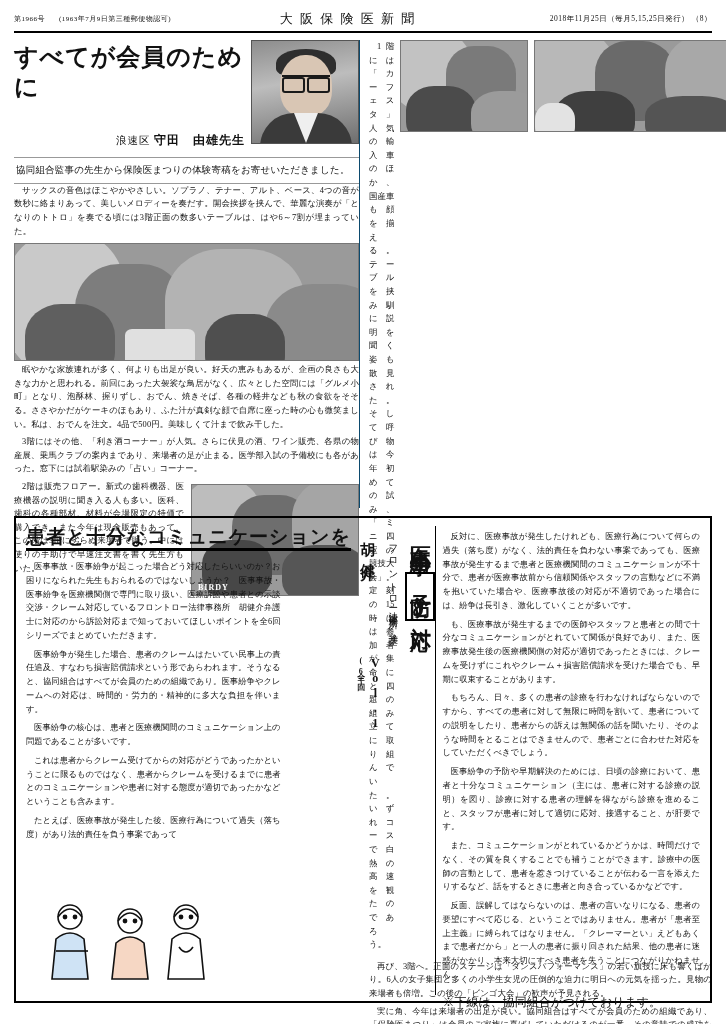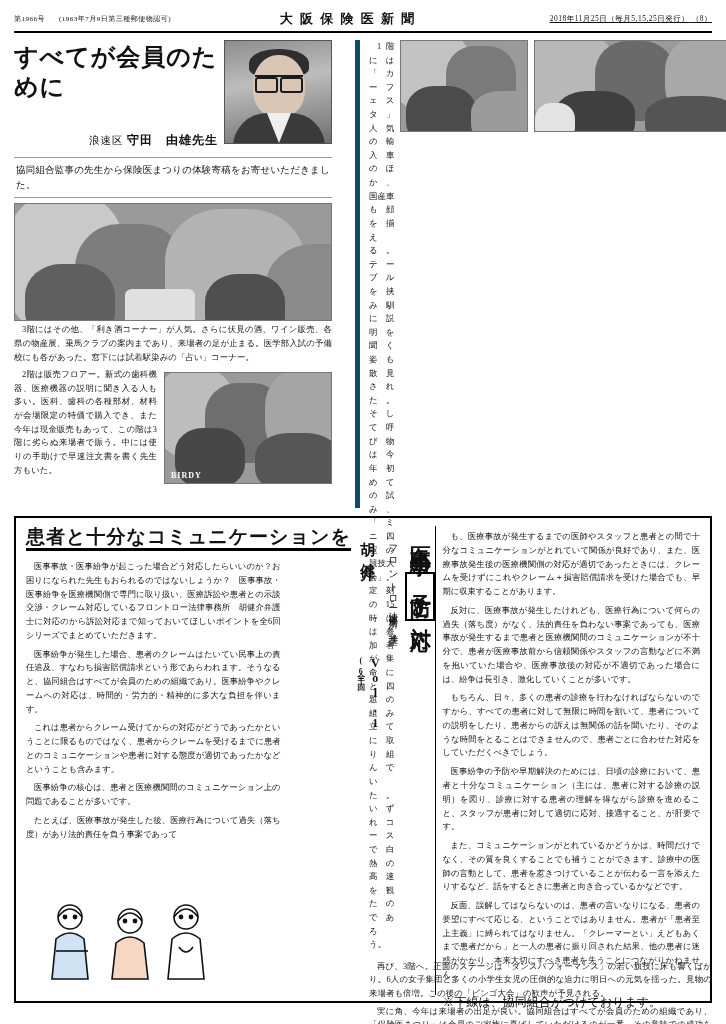--- a/index.html
+++ b/index.html
@@ -24,31 +24,31 @@
   
   .masthead {
     display: flex; align-items: center; justify-content: space-between;
     border-bottom: 2px solid #000;
     padding-bottom: 3px;
     font-size: 7px;
     letter-spacing: 0.5px;
   }
   .masthead .mh-left { width: 210px; display: flex; gap: 14px; }
   .masthead .mh-center {
-    font-size: 13px; font-weight: bold; letter-spacing: 2px; white-space: nowrap;
-  }
-  .masthead .mh-right { width: 240px; text-align: right; font-size: 7.5px; text-decoration: underline; }
+    font-size: 13px; font-weight: normal; letter-spacing: 2px; white-space: nowrap;
+  }
+  .masthead .mh-right { width: 240px; text-align: right; font-size: 7.5px; }
 
   
   .topwrap {
     display: flex;
     margin-top: 7px;
     height: 468px;
   }
-  .col-left { width: 352px; padding-right: 23px; border-right: 5px solid #0c4a6e; }
+  .col-left { width: 352px; padding-right: 0; border-right: 1px solid #0c4a6e; }
   .col-right { width: 352px; padding-left: 9px; }
 
   
   .head-row { display: flex; gap: 6px; }
   .headline-box { flex: 1; }
   .headline {
     font-size: 24px; font-weight: bold; letter-spacing: 1px;
     line-height: 1.25; margin: 2px 0 0 0;
   }
   .byline {
@@ -194,32 +194,36 @@
           <div class="hair"></div>
           <div class="face"></div>
           <div class="glasses"></div>
           <div class="body"></div>
           <div class="shirt"></div>
         </div>
       </div>
 
       <div class="lead-balloon">協同組合監事の先生から保険医まつりの体験寄稿をお寄せいただきました。</div>
 
+      <div class="body-text">
+        <p>サックスの音色はほこやかやさしい。ソプラノ、テナー、アルト、ベース、4つの音が数秒に絡まりあって、美しいメロディーを奏だす。開会挨拶を挟んで、華麗な演奏が「となりのトトロ」を奏でる頃には3階正面の数多いテーブルは、はや6～7割が埋まっていた。</p>
+      </div>
 
       <div class="photo photo-scene1">
         <div class="ph-blob" style="left:-10px;top:-10px;width:120px;height:140px;background:#c9c9c9;"></div>
         <div class="ph-blob" style="left:60px;top:20px;width:110px;height:110px;background:#7d7d7d;"></div>
         <div class="ph-blob" style="left:150px;top:5px;width:140px;height:130px;background:#b3b3b3;"></div>
         <div class="ph-blob" style="left:250px;top:40px;width:120px;height:110px;background:#8a8a8a;"></div>
         <div class="ph-blob" style="left:10px;top:60px;width:90px;height:80px;background:#5f5f5f;"></div>
         <div class="ph-blob" style="left:190px;top:70px;width:80px;height:70px;background:#4f4f4f;"></div>
         <div class="ph-blob" style="left:110px;top:85px;width:70px;height:60px;background:#e0e0e0;border-radius:10%;"></div>
       </div>
 
       <div class="body-text">
+        <p>眠やかな家族連れが多く、何よりも出足が良い。好天の恵みもあるが、企画の良さも大きな力かと思われる。前回にあった大袈裟な鳥居がなく、広々とした空間には「グルメ小町」となり、泡酥林、握りずし、おでん、焼きそば、各種の軽井なども秋の食欲をそそる。ささやかだがケーキのほもあり、ふた汁が真剣な顔で自席に座った時の心も微笑ましい。私は、おでんを注文。4品で500円。美味しくて汁まで飲み干した。</p>
         <p>3階にはその他、「利き酒コーナー」が人気。さらに伏見の酒、ワイン販売、各県の物産展、乗馬クラブの案内まであり、来場者の足が止まる。医学部入試の予備校にも各があった。窓下には試着駅染みの「占い」コーナー。</p>
       </div>
 
       <div style="display:flex;gap:7px;align-items:flex-start;">
         <div class="body-text" style="flex:1;">
           <p>2階は販売フロアー。新式の歯科機器、医療機器の説明に聞き入る人も多い。医科、歯科の各種部材、材料が会場限定の特価で購入でき、また今年は現金販売もあって、この階は3階に劣らぬ来場者で賑う。中には使りの手助けで早速注文書を書く先生方もいた。</p>
         </div>
         <div class="photo photo-scene3">
           <div class="ph-blob" style="left:-10px;top:-5px;width:80px;height:90px;background:#bdbdbd;"></div>
           <div class="ph-blob" style="left:40px;top:10px;width:80px;height:80px;background:#6e6e6e;"></div>
@@ -265,22 +269,22 @@
 
   <div class="feature">
     <div class="feature-title">
       <span class="ul">患者と十分なコミュニケーションを</span>
     </div>
 
     <div class="f-col-left">
       <div class="f-text">
         <p>医事事故・医事紛争が起こった場合どう対応したらいいのか？お困りになられた先生もおられるのではないしょうか？　医事事故・医事紛争を医療機関側で専門に取り扱い、医療訴訟や患者との示談交渉・クレーム対応しているフロントロー法律事務所　胡健介弁護士に対応のから訴訟対応まで知っておいてほしいポイントを全6回シリーズでまとめていただきます。</p>
         <p>医事紛争が発生した場合、患者のクレームはたいてい民事上の責任追及、すなわち損害賠償請求という形であらわれます。そうなると、協同組合はすべてが会員のための組織であり。医事紛争やクレームへの対応は、時間的・労力的・精神的に多大な負担を伴います。</p>
+        <p>医事紛争の核心は、患者と医療機関間のコミュニケーション上の問題であることが多いです。</p>
         <p>これは患者からクレーム受けてからの対応がどうであったかということに限るものではなく、患者からクレームを受けるまでに患者とのコミュニケーションや患者に対する態度が適切であったかなどということも含みます。</p>
-        <p>医事紛争の核心は、患者と医療機関間のコミュニケーション上の問題であることが多いです。</p>
         <p>たとえば、医療事故が発生した後、医療行為について過失（落ち度）があり法的責任を負う事案であって</p>
       </div>
       <div class="char-art">
         <svg viewBox="0 0 232 104" width="232" height="104" aria-hidden="true">
           <g fill="none" stroke="#111" stroke-width="1.6">
             <circle cx="36" cy="26" r="12"></circle>
             <path d="M24 26 q12 -16 24 0"></path>
             <path d="M22 48 q14 -12 28 0 l4 40 h-36 z" fill="#cfe3f5"></path>
             <path d="M22 60 h32"></path>
             <circle cx="31" cy="26" r="1.6" fill="#111"></circle>
@@ -312,22 +316,22 @@
         <div class="vert-author">胡　健介</div>
         <div class="vert-vol">
           <span>Vol.1</span>
           <span class="small">(全6回)</span>
         </div>
       </div>
     </div>
 
     <div class="f-col-right">
       <div class="f-text">
+        <p>反対に、医療事故が発生したけれども、医療行為について何らの過失（落ち度）がなく、法的責任を負わない事案であっても、医療事故が発生するまで患者と医療機関間のコミュニケーションが不十分で、患者が医療事故前から信頼関係やスタッフの言動などに不満を抱いていた場合や、医療事故後の対応が不適切であった場合には、紛争は長引き、激化していくことが多いです。</p>
         <p>も、医療事故が発生するまでの医師やスタッフと患者との間で十分なコミュニケーションがとれていて関係が良好であり、また、医療事故発生後の医療機関側の対応が適切であったときには、クレームを受けずにこれやクレーム＋損害賠償請求を受けた場合でも、早期に収束することがあります。</p>
-        <p>反対に、医療事故が発生したけれども、医療行為について何らの過失（落ち度）がなく、法的責任を負わない事案であっても、医療事故が発生するまで患者と医療機関間のコミュニケーションが不十分で、患者が医療事故前から信頼関係やスタッフの言動などに不満を抱いていた場合や、医療事故後の対応が不適切であった場合には、紛争は長引き、激化していくことが多いです。</p>
         <p>もちろん、日々、多くの患者の診療を行わなければならないのですから、すべての患者に対して無限に時間を割いて、患者についての説明をしたり、患者からの訴えは無関係の話を聞いたり、そのような時間をとることはできませんので、患者ごとに合わせた対応をしていただくべきでしょう。</p>
         <p>医事紛争の予防や早期解決のためには、日頃の診療において、患者と十分なコミュニケーション（主には、患者に対する診療の説明）を図り、診療に対する患者の理解を得ながら診療を進めること、スタッフが患者に対して適切に応対、接遇すること、が肝要です。</p>
         <p>また、コミュニケーションがとれているかどうかは、時間だけでなく、その質を良くすることでも補うことができます。診療中の医師の言動として、患者を惹きつけていることが伝わる一言を添えたりするなど、話をするときに患者と向き合っているかなどです。</p>
         <p>反面、誤解してはならないのは、患者の言いなりになる、患者の要望にすべて応じる、ということではありません。患者が「患者至上主義」に縛られてはなりません。「クレーマーとい」えどもあくまで患者だから」と一人の患者に振り回された結果、他の患者に迷惑がかかり、本来大切にすべき患者を失うことにつながりかねません。</p>
       </div>
       <div class="fnote">※下線は、協同組合がつけております。</div>
     </div>
   </div>
 
 </div>

